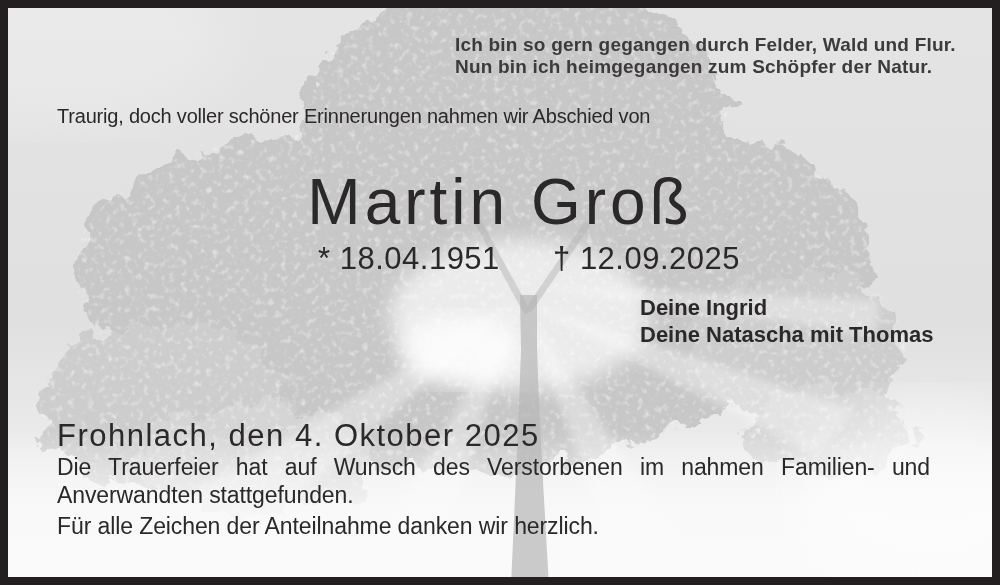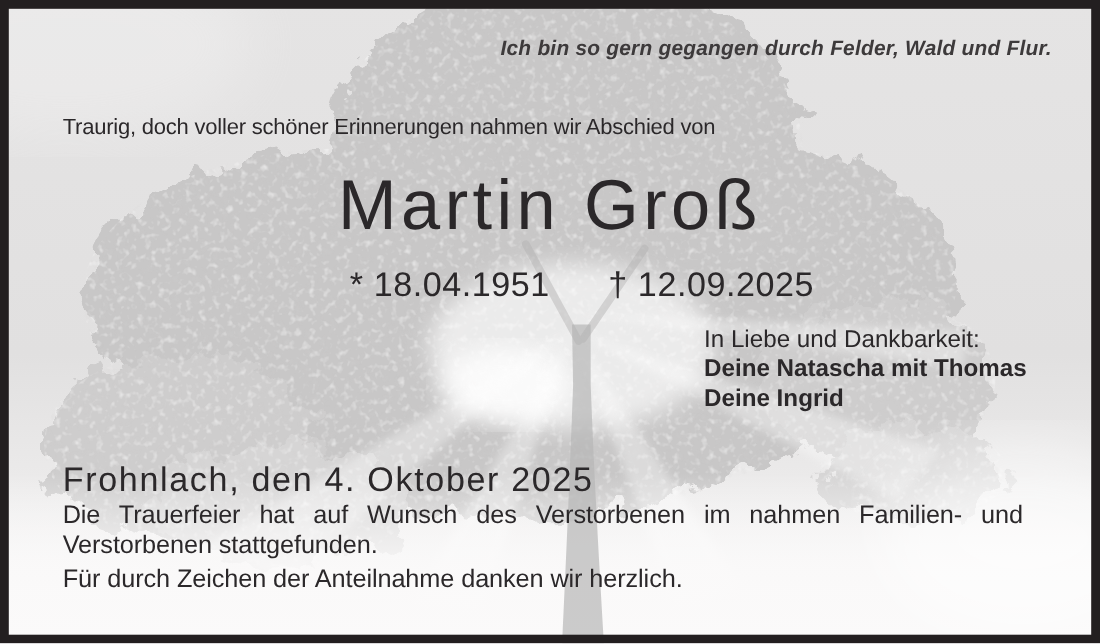--- a/index.html
+++ b/index.html
@@ -13,34 +13,34 @@
   }
   .tree-svg{position:absolute;left:0;top:0;width:1000px;height:585px;z-index:0;}
   .frame{
     position:absolute;left:0;top:0;right:0;bottom:0;
     border:8px solid #231f20;
     z-index:5;pointer-events:none;
   }
   .txt{position:absolute;z-index:2;white-space:nowrap;}
   .verse{
     left:455px;top:34px;
-    font-style:italic;font-weight:bold;
+    font-weight:bold;
     font-size:19px;line-height:22px;
     color:#3d3a3b;letter-spacing:0.2px;
   }
   .intro{
     left:57px;top:105px;
     font-size:20px;letter-spacing:-0.2px;
   }
   .name{
     left:0;right:0;top:150px;
     text-align:center;
     font-size:64px;line-height:72px;
     font-weight:normal;letter-spacing:4px;
-    margin:0;white-space:nowrap;
+    margin:16px;white-space:nowrap;
   }
   .date{font-size:31px;top:241px;letter-spacing:0.5px;}
   .birth{left:318px;}
   .death{left:553px;}
   .mourners{left:640px;top:294px;font-size:22px;line-height:27px;}
   .mourners .bold{font-weight:bold;}
   .place{left:57px;top:418px;font-size:31px;letter-spacing:1.5px;}
   .closing{
     left:57px;top:454px;width:873px;
     font-size:23px;line-height:27.5px;
@@ -138,37 +138,37 @@
       <path d="M 511 585 C 515 500 518 430 521 350 L 520 295 L 537 295 L 537 350 C 540 430 544 500 549 585 Z" fill="#b7b6b6" opacity="0.7"></path>
       <g stroke="#b2b1b1" stroke-width="7" stroke-linecap="round" opacity="0.45">
         <line x1="526" y1="310" x2="478" y2="222"></line>
         <line x1="530" y1="308" x2="586" y2="226"></line>
       </g>
     </g>
   </svg>
 
   <div class="txt verse">
     <div>Ich bin so gern gegangen durch Felder, Wald und Flur.</div>
+    <div>Nun bin ich heimgegangen zum Schöpfer der Natur.</div>
   </div>
 
   <div class="txt intro">Traurig, doch voller schöner Erinnerungen nahmen wir Abschied von</div>
 
   <h1 class="txt name">Martin Groß</h1>
 
   <div class="txt date birth"><span>*</span>&nbsp;<span>18.04.1951</span></div>
   <div class="txt date death"><span>†</span>&nbsp;<span>12.09.2025</span></div>
 
   <div class="txt mourners">
-    <div>In Liebe und Dankbarkeit:</div>
+    <div class="bold">Deine Ingrid</div>
     <div class="bold">Deine Natascha mit Thomas</div>
-    <div class="bold">Deine Ingrid</div>
   </div>
 
   <div class="txt place">Frohnlach, den 4. Oktober 2025</div>
 
   <div class="txt closing">
     <div class="just">Die Trauerfeier hat auf Wunsch des Verstorbenen im nahmen Familien- und</div>
-    <div>Verstorbenen stattgefunden.</div>
-    <div class="gap">Für durch Zeichen der Anteilnahme danken wir herzlich.</div>
+    <div>Anverwandten stattgefunden.</div>
+    <div class="gap">Für alle Zeichen der Anteilnahme danken wir herzlich.</div>
   </div>
 
   <div class="frame"></div>
 </div>
 
 </body></html>

